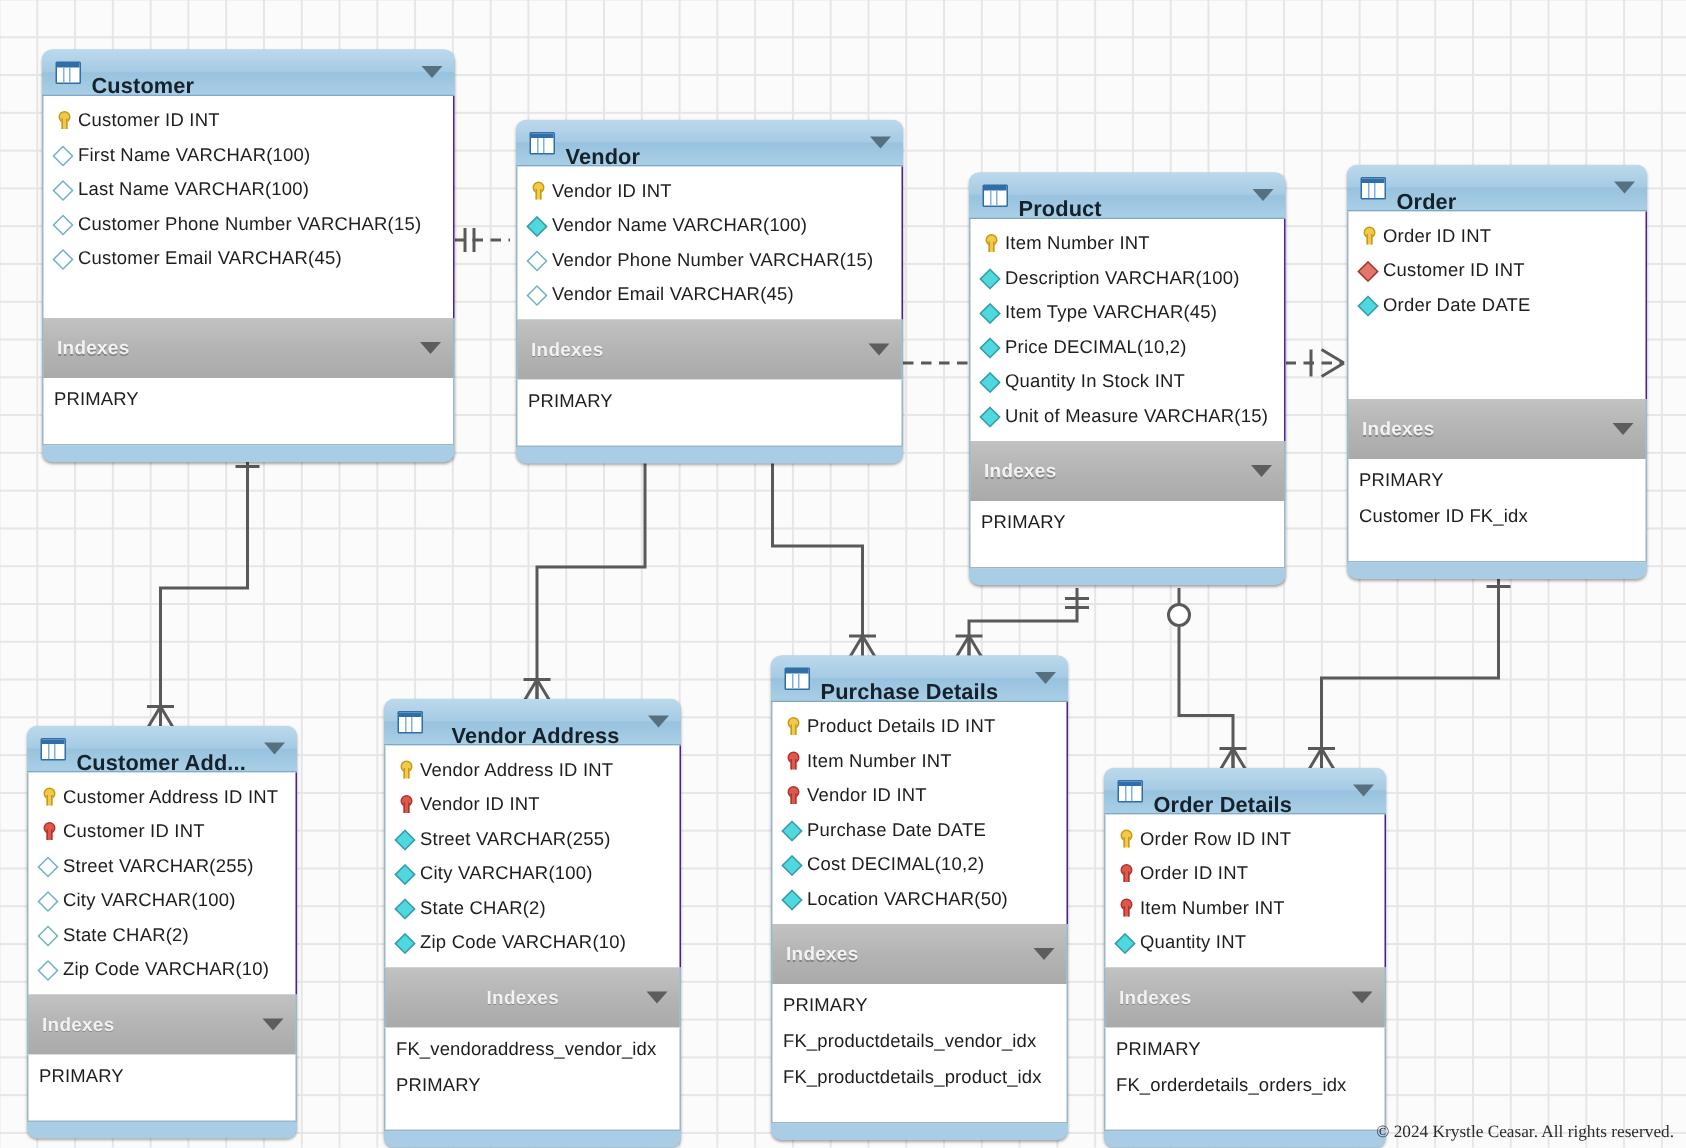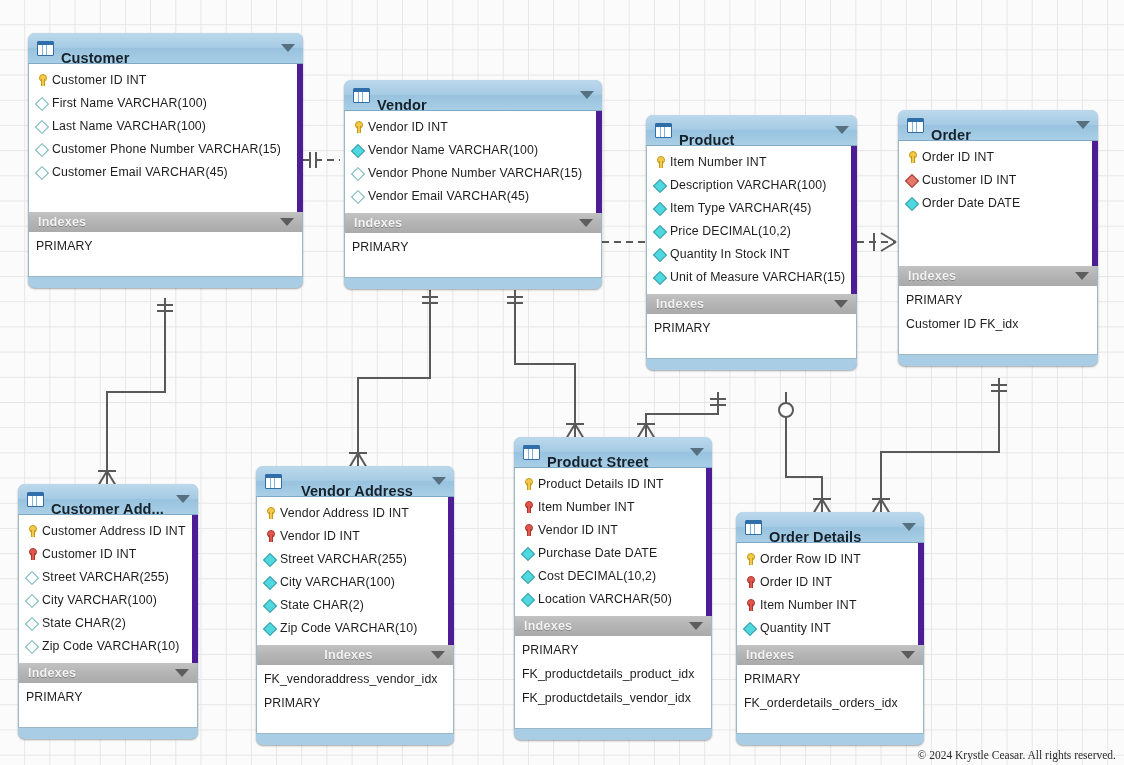--- a/index.html
+++ b/index.html
@@ -31,21 +31,21 @@
   .tbl .hdr .ttl{font-size:14.5px;font-weight:bold;color:#15212b;flex:1;white-space:nowrap;letter-spacing:.1px;margin-top:20px;}
   .tblicon{width:15px;height:13px;border:1.6px solid #2f6ea8;background:#ffffff;
            position:relative;flex:none;border-radius:1px;}
   .tblicon:before{content:"";position:absolute;left:0;right:0;top:0;height:3px;background:#2f6ea8;}
   .tblicon:after{content:"";position:absolute;left:4px;top:3px;width:1.4px;bottom:0;background:#7fb3dc;
      box-shadow:4px 0 0 #7fb3dc;}
   .caret{width:0;height:0;border-left:7px solid transparent;border-right:7px solid transparent;
          border-top:8px solid #56707f;flex:none;}
   .caret.dk{border-top-color:#5d5d5d;}
 
-  .fields{background:#ffffff;border-left:1px solid #9bb8c9;border-right:6px solid #4c1d95;
+  .fields{background:#ffffff;border-left:1px solid #9bb8c9;border-right:1px solid #4c1d95;
           padding:4px 0 6px 0;}
   .fld{display:flex;align-items:center;gap:4px;height:23px;padding:0 6px 0 7px;white-space:nowrap;}
   .fld .nm{font-size:12.3px;color:#1d1d1d;letter-spacing:.15px;}
 
   
   .gl{width:12px;height:14px;flex:none;position:relative;}
   .gl.key:before{content:"";position:absolute;left:3px;top:1px;width:6px;height:6px;border-radius:50%;
                  background:#f2c94c;border:1px solid #c59a14;}
   .gl.key:after{content:"";position:absolute;left:5px;top:6px;width:2.4px;height:7px;background:#f2c94c;
                 border-left:1px solid #c59a14;border-right:1px solid #c59a14;}
@@ -53,21 +53,21 @@
                  background:#e2574c;border:1px solid #a8372e;}
   .gl.fkey:after{content:"";position:absolute;left:5px;top:6px;width:2.4px;height:7px;background:#e2574c;
                 border-left:1px solid #a8372e;border-right:1px solid #a8372e;}
   .gl.dia:before{content:"";position:absolute;left:1px;top:3px;width:8px;height:8px;
                  background:#4fd8e0;border:1px solid #3c9ba6;transform:rotate(45deg);}
   .gl.diah:before{content:"";position:absolute;left:1px;top:3px;width:8px;height:8px;
                  background:#ffffff;border:1px solid #6fb3bb;transform:rotate(45deg);}
   .gl.diar:before{content:"";position:absolute;left:1px;top:3px;width:8px;height:8px;
                  background:#e2776c;border:1px solid #a8372e;transform:rotate(45deg);}
 
-  .idxhdr{height:20px;display:flex;align-items:center;padding:0 8px 0 9px;
+  .idxhdr{height:40px;display:flex;align-items:center;padding:0 8px 0 9px;
           background:linear-gradient(to bottom,#c2c2c2 0%,#b4b4b4 50%,#aaaaaa 100%);
           border-left:1px solid #9bb8c9;border-right:1px solid #9bb8c9;}
   .idxhdr .ttl{flex:1;font-size:12.6px;font-weight:bold;color:#f2f2f2;letter-spacing:.2px;
                text-shadow:0 1px 0 rgba(0,0,0,.25);}
   .idxs{background:#ffffff;border-left:1px solid #9bb8c9;border-right:1px solid #9bb8c9;
         border-bottom:1px solid #9bb8c9;padding:2px 0 18px 0;}
   .idx{height:24px;display:flex;align-items:center;padding:0 7px;font-size:12.3px;color:#1d1d1d;
        white-space:nowrap;letter-spacing:.1px;}
 
   .copyright{position:absolute;right:8px;bottom:4px;font-size:11.5px;color:#2b2b2b;font-family:Liberation Serif, serif;}
@@ -372,21 +372,21 @@
           <span>FK_vendoraddress_vendor_idx</span>
         </div>
         <div class="idx">
           <span>PRIMARY</span>
         </div>
       </div>
     </div>
     <div class="tbl" style="left: 514px; top: 437px; width: 198px;">
       <div class="hdr">
         <span class="tblicon"></span>
-        <span class="ttl">Product Street</span>
+        <span class="ttl">Purchase Details</span>
         <span class="caret"></span>
       </div>
       <div class="fields">
         <div class="fld">
           <span class="gl key"></span>
           <span class="nm">Product Details ID INT</span>
         </div>
         <div class="fld">
           <span class="gl fkey"></span>
           <span class="nm">Item Number INT</span>
@@ -410,25 +410,25 @@
       </div>
       <div class="idxhdr">
         <span class="ttl">Indexes</span>
         <span class="caret dk"></span>
       </div>
       <div class="idxs">
         <div class="idx">
           <span>PRIMARY</span>
         </div>
         <div class="idx">
+          <span>FK_productdetails_vendor_idx</span>
+        </div>
+        <div class="idx">
           <span>FK_productdetails_product_idx</span>
         </div>
-        <div class="idx">
-          <span>FK_productdetails_vendor_idx</span>
-        </div>
       </div>
     </div>
     <div class="tbl" style="left: 736px; top: 512px; width: 188px;">
       <div class="hdr">
         <span class="tblicon"></span>
         <span class="ttl">Order Details</span>
         <span class="caret"></span>
       </div>
       <div class="fields">
         <div class="fld">

